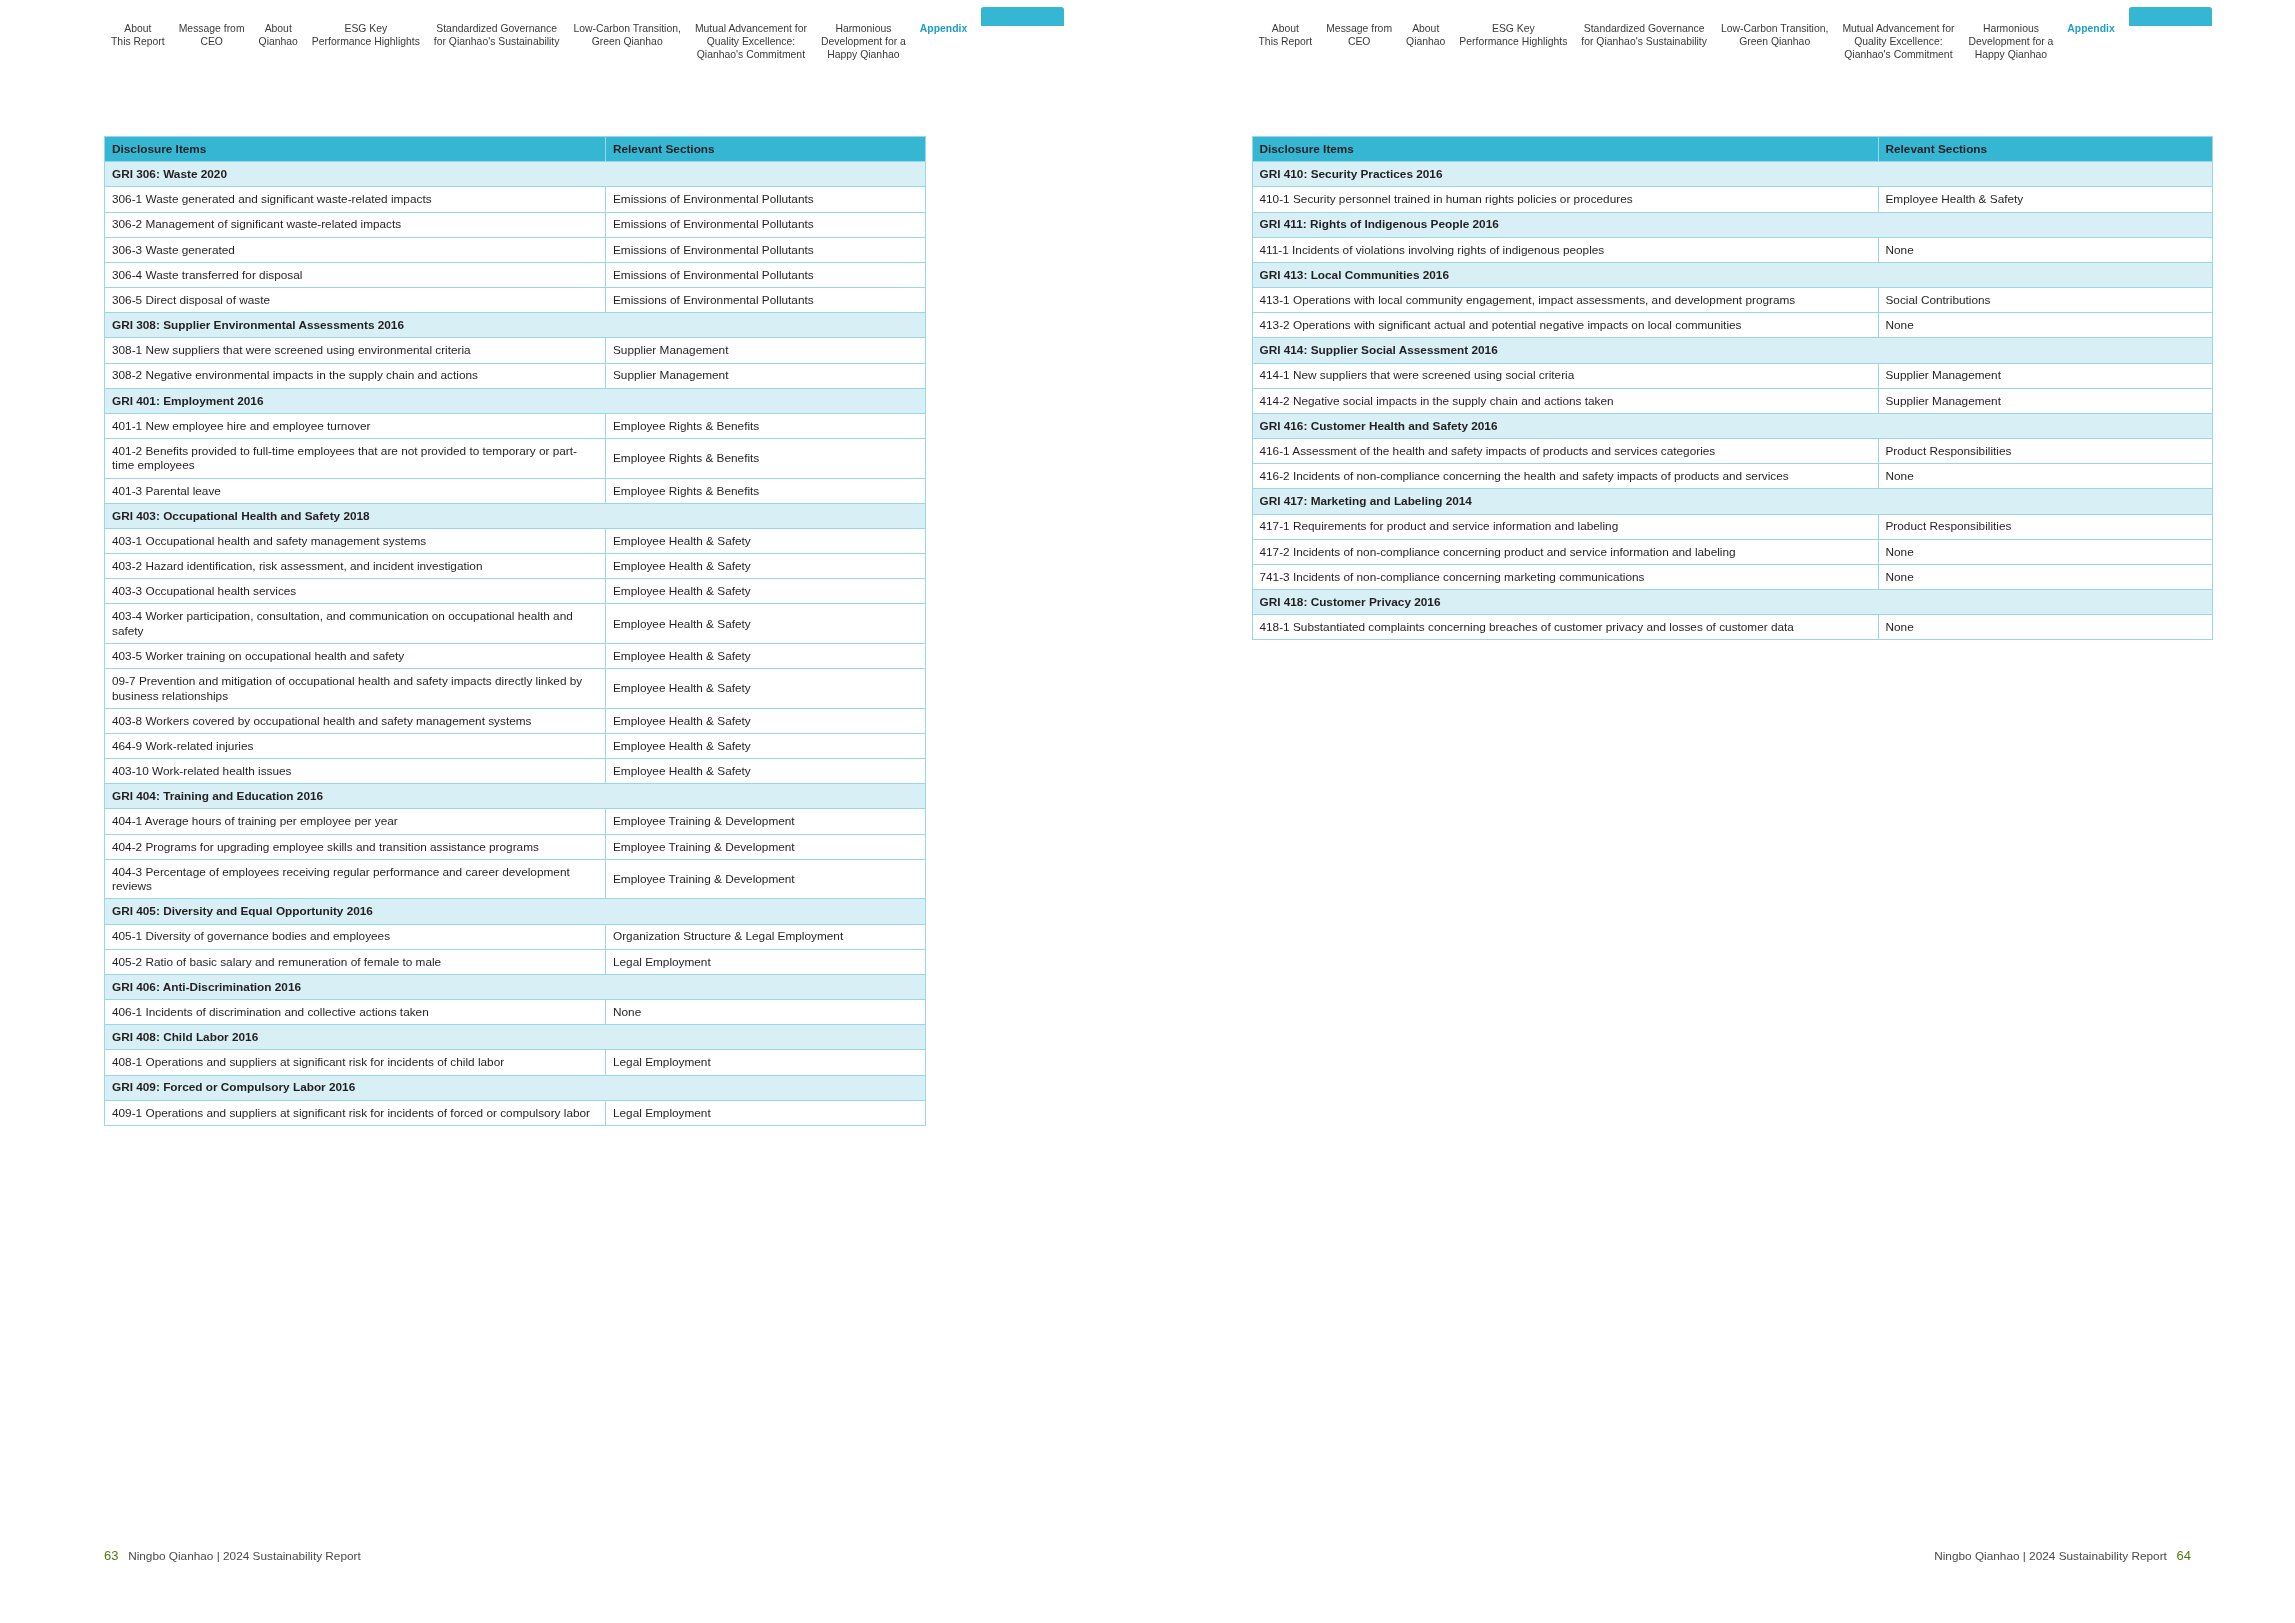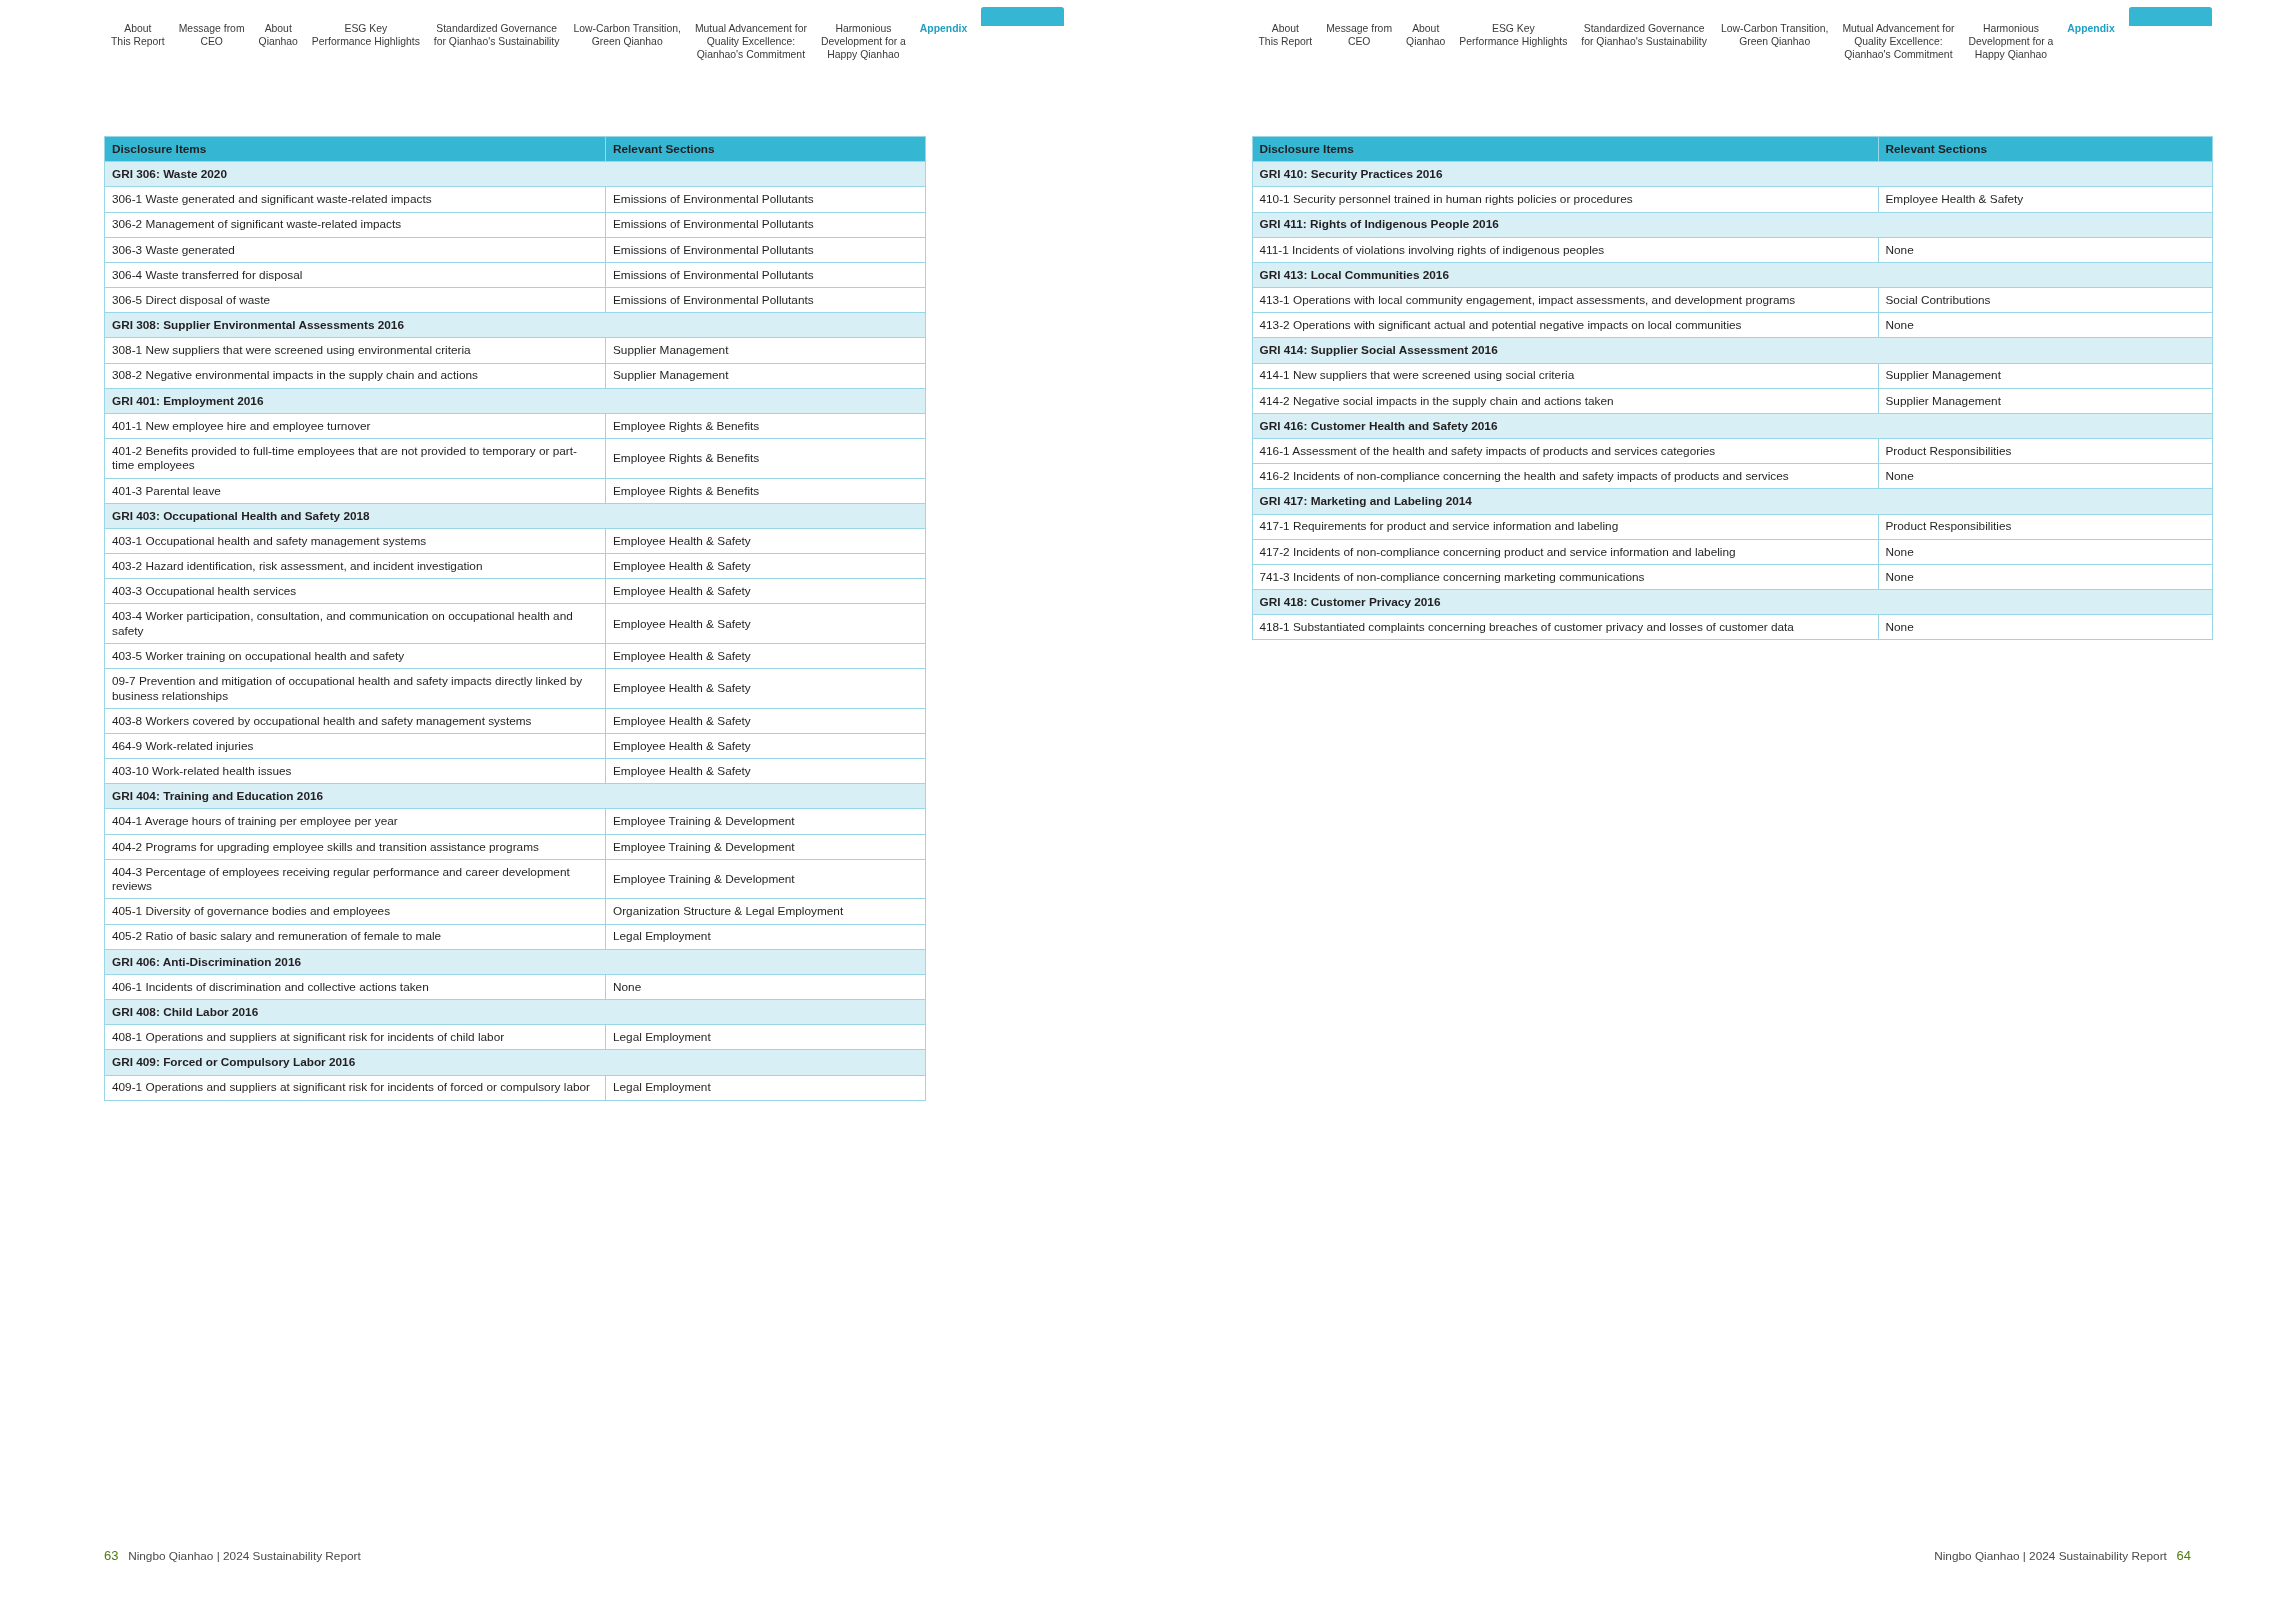--- a/index.html
+++ b/index.html
@@ -245,20 +245,23 @@
               <td class="c-sect">Employee Training &amp; Development</td>
             </tr>
             <tr class="itemrow">
               <td class="c-item">404-2 Programs for upgrading employee skills and transition assistance programs</td>
               <td class="c-sect">Employee Training &amp; Development</td>
             </tr>
             <tr class="itemrow">
               <td class="c-item">404-3 Percentage of employees receiving regular performance and career development reviews</td>
               <td class="c-sect">Employee Training &amp; Development</td>
             </tr>
+            <tr class="grouprow">
+              <td colspan="2">GRI 405: Diversity and Equal Opportunity 2016</td>
+            </tr>
             <tr class="itemrow small">
               <td class="c-item">405-1 Diversity of governance bodies and employees</td>
               <td class="c-sect">Organization Structure &amp; Legal Employment</td>
             </tr>
             <tr class="itemrow">
               <td class="c-item">405-2 Ratio of basic salary and remuneration of female to male</td>
               <td class="c-sect">Legal Employment</td>
             </tr>
             <tr class="grouprow">
               <td colspan="2">GRI 406: Anti-Discrimination 2016</td>

